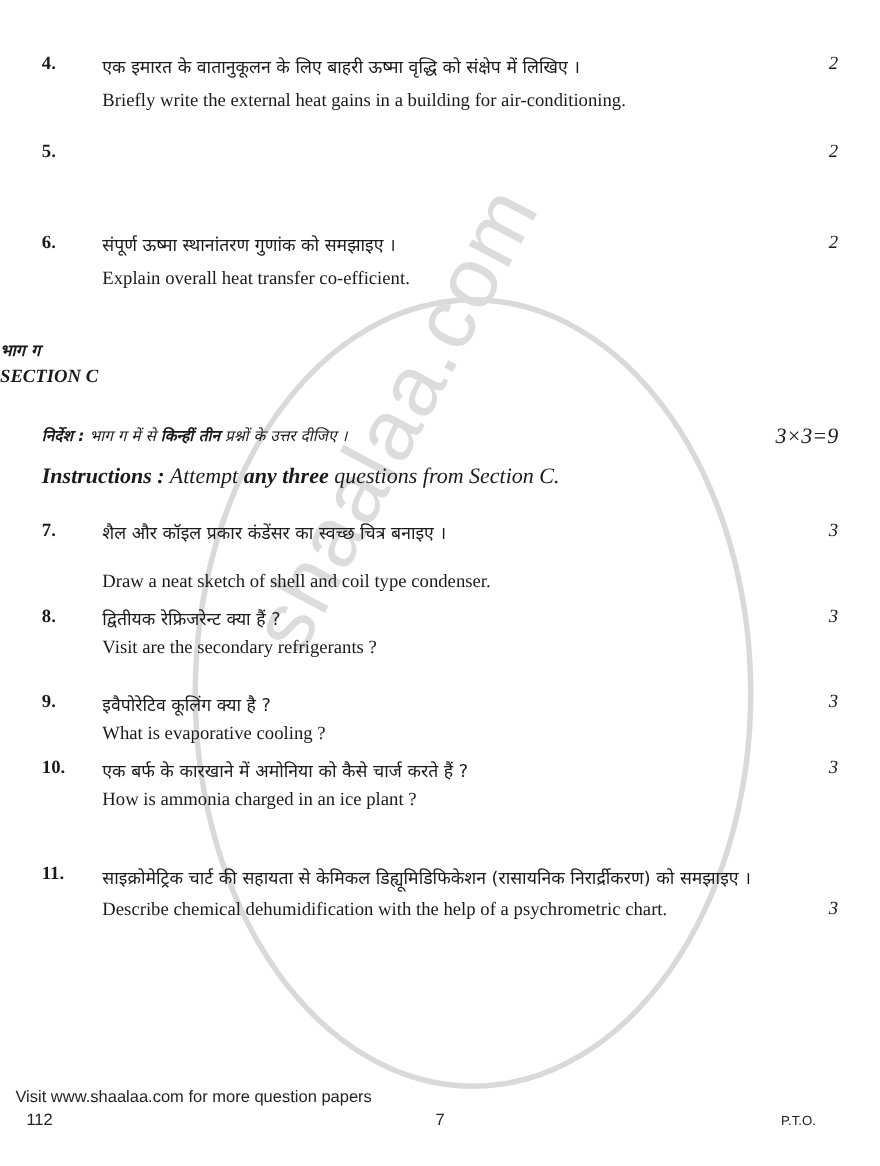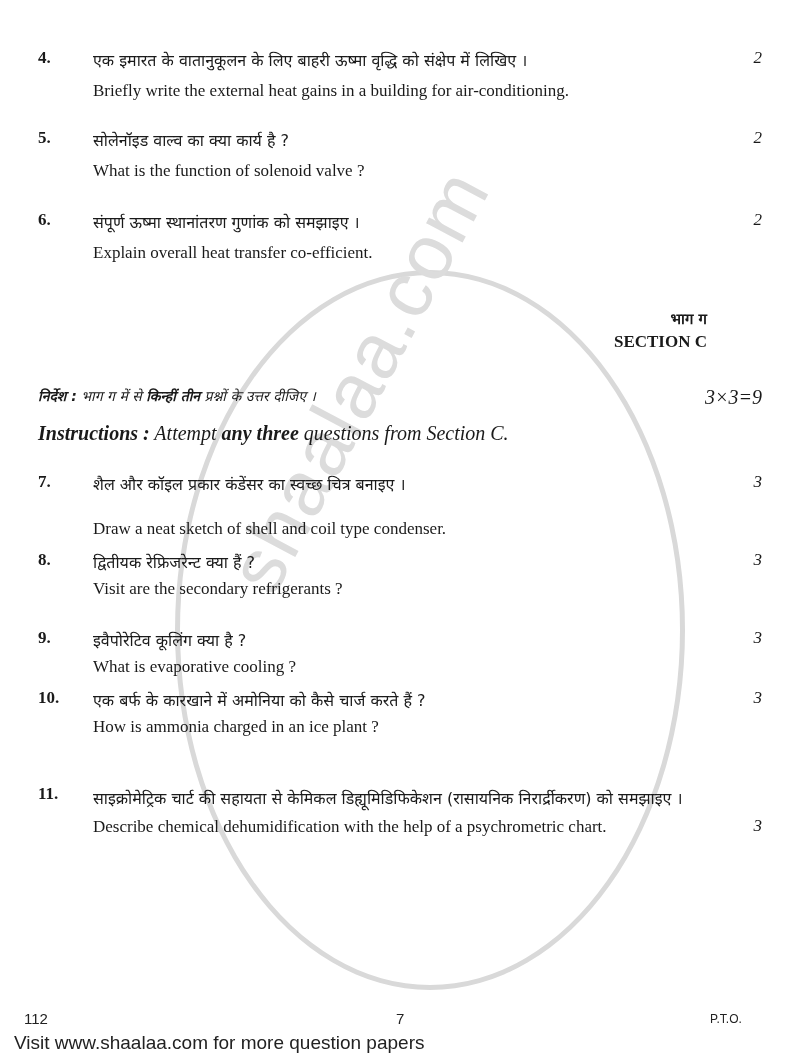--- a/index.html
+++ b/index.html
@@ -16,45 +16,41 @@
     font-family: "Liberation Sans", sans-serif; font-size: 78px; color: #dcdcdc;
     transform: rotate(-62deg); transform-origin: left center; white-space: nowrap;
     letter-spacing: 2px;
   }
   .q { position: absolute; left: 38px; width: 724px; }
   .qnum { position: absolute; left: 0; top: 0; font-weight: bold; font-size: 17px; font-family: "Liberation Serif", serif; }
   .qbody { margin-left: 55px; margin-right: 45px; }
   .hi { font-size: 16px; line-height: 26px; font-family: "DejaVu Sans", sans-serif; }
   .en { font-size: 17px; line-height: 26px; font-family: "Liberation Serif", serif; margin-top: 4px; }
   .marks { position: absolute; right: 0; top: 0; font-size: 17px; font-style: italic; font-family: "Liberation Serif", serif; }
-  .center { position: absolute; left: 0; width: 707px; text-align: right; font-family: "Liberation Serif", serif; }
+  .center { position: absolute; left: 0; width: 707px; text-align: left; font-family: "Liberation Serif", serif; font-style: italic; }
   .instr { position: absolute; left: 38px; width: 724px; font-size: 20px; font-style: italic; }
   .footer { position: absolute; font-family: "Liberation Sans", sans-serif; font-size: 16px; color: #222; }
 </style>
 </head>
 <body>
 
 <div class="watermark"></div>
 <div class="wm-text">shaalaa.com</div>
 
 <div class="q" style="top:48px">
   <span class="qnum">4.</span>
   <div class="qbody">
     <div class="hi">एक इमारत के वातानुकूलन के लिए बाहरी ऊष्मा वृद्धि को संक्षेप में लिखिए ।</div>
     <div class="en">Briefly write the external heat gains in a building for air-conditioning.</div>
   </div>
   <span class="marks">2</span>
 </div>
 
 <div class="q" style="top:128px">
   <span class="qnum">5.</span>
-  <div class="qbody">
-    <div class="hi">सोलेनॉइड वाल्व का क्या कार्य है ?</div>
-    <div class="en">What is the function of solenoid valve ?</div>
-  </div>
   <span class="marks">2</span>
 </div>
 
 <div class="q" style="top:210px">
   <span class="qnum">6.</span>
   <div class="qbody">
     <div class="hi">संपूर्ण ऊष्मा स्थानांतरण गुणांक को समझाइए ।</div>
     <div class="en">Explain overall heat transfer co-efficient.</div>
   </div>
   <span class="marks">2</span>
@@ -118,13 +114,13 @@
   <div class="qbody" style="text-align:justify;">
     <div class="hi" style="line-height:30px;">साइक्रोमेट्रिक चार्ट की सहायता से केमिकल डिह्यूमिडिफिकेशन (रासायनिक निरार्द्रीकरण) को समझाइए ।</div>
     <div class="en" style="margin-top:0; line-height:26px; text-align:justify;">Describe chemical dehumidification with the help of a psychrometric chart.</div>
   </div>
   <span class="marks" style="top:32px">3</span>
 </div>
 
 <div class="footer" style="left:24px; top:1010px; font-size:15px;">112</div>
 <div class="footer" style="left:396px; top:1010px; font-size:15px;">7</div>
 <div class="footer" style="left:710px; top:1012px; font-size:12px;">P.T.O.</div>
-<div class="footer" style="left:14px; top:1032px; font-size:19px;">Visit www.shaalaa.com for more question papers</div>
+<div class="footer" style="left:14px; top:989px; font-size:15px;">Visit www.shaalaa.com for more question papers</div>
 
 </body></html>

